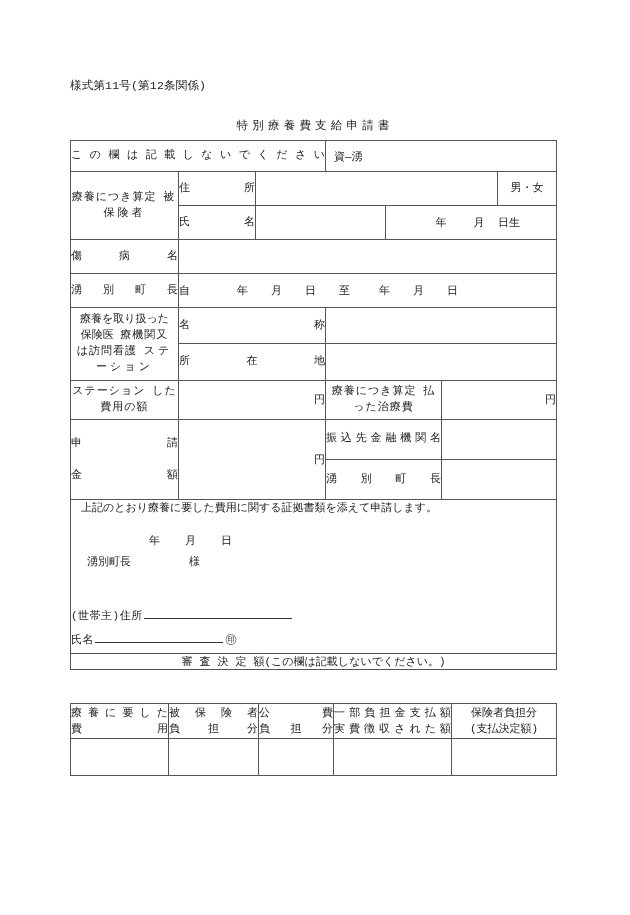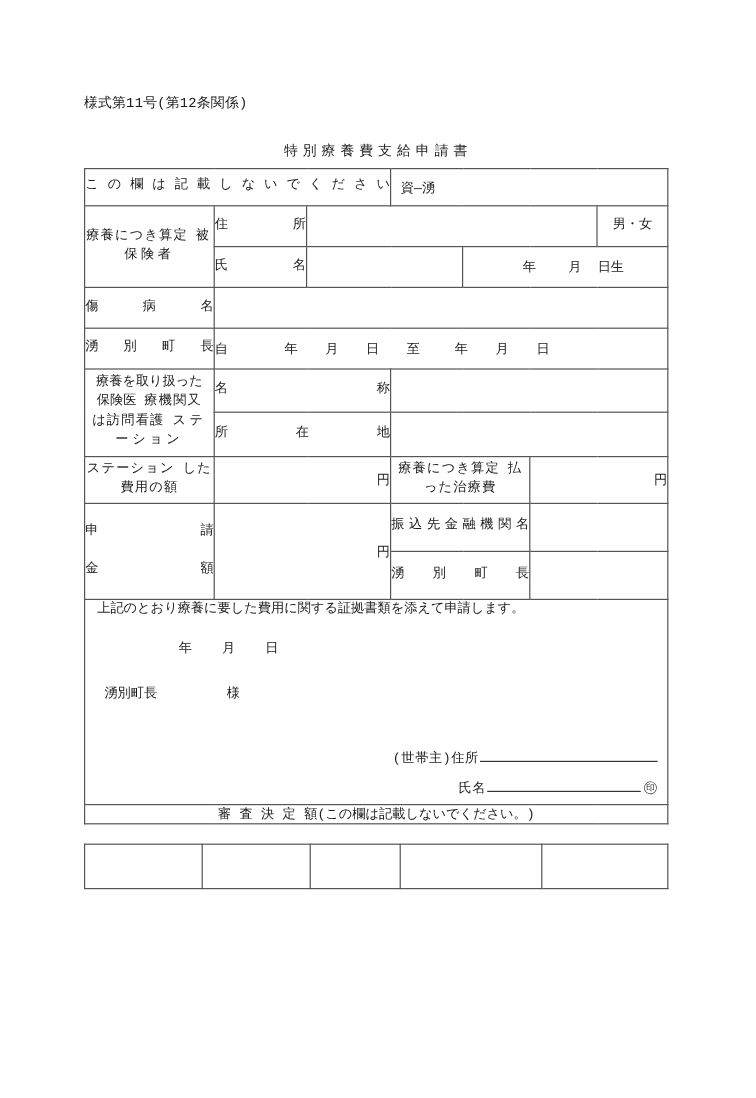--- a/index.html
+++ b/index.html
@@ -105,27 +105,27 @@
     vertical-align: top;
   }
   .stmt-line { text-indent: 10px; }
   .stmt-date {
     margin-top: 16px;
     padding-left: 78px;
     letter-spacing: 0.5px;
   }
   .stmt-date .g { display: inline-block; width: 36px; }
   .stmt-to {
-    margin-top: 22px;
+    margin-top: 5px;
     padding-left: 16px;
   }
   .stmt-to .sama { display: inline-block; margin-left: 58px; }
   .sig-wrap {
     margin-top: 34px;
-    text-align: right;
+    text-align: left;
     padding-right: 8px;
   }
   .sig-row { white-space: nowrap; line-height: 2.1; }
   .sig-label { letter-spacing: 0.5px; }
   .sig-rule {
     display: inline-block;
     width: 148px;
     border-bottom: 1px solid #333;
     vertical-align: baseline;
     margin-left: 1px;
@@ -310,20 +310,42 @@
 
   <table class="bottom-table">
     <colgroup>
       <col style="width:98px">
       <col style="width:90px">
       <col style="width:75px">
       <col style="width:118px">
       <col style="width:105px">
     </colgroup>
     <tbody>
+        <tr>
+      <td class="bt-head">
+        <span class="l1">療養に要した</span>
+        <span class="l2">費用</span>
+      </td>
+      <td class="bt-head">
+        <span class="l1">被保険者</span>
+        <span class="l2">負担分</span>
+      </td>
+      <td class="bt-head">
+        <span class="l1">公費</span>
+        <span class="l2">負担分</span>
+      </td>
+      <td class="bt-head">
+        <span class="l1">一部負担金支払額</span>
+        <span class="l2">実費徴収された額</span>
+      </td>
+      <td class="bt-head ctr">
+        <span class="l1">保険者負担分</span>
+        <span class="l2">(支払決定額)</span>
+      </td>
+    </tr>
     <tr>
       <td class="bt-blank"></td>
       <td class="bt-blank"></td>
       <td class="bt-blank"></td>
       <td class="bt-blank"></td>
       <td class="bt-blank"></td>
     </tr>
   </tbody>
     </table>
 

